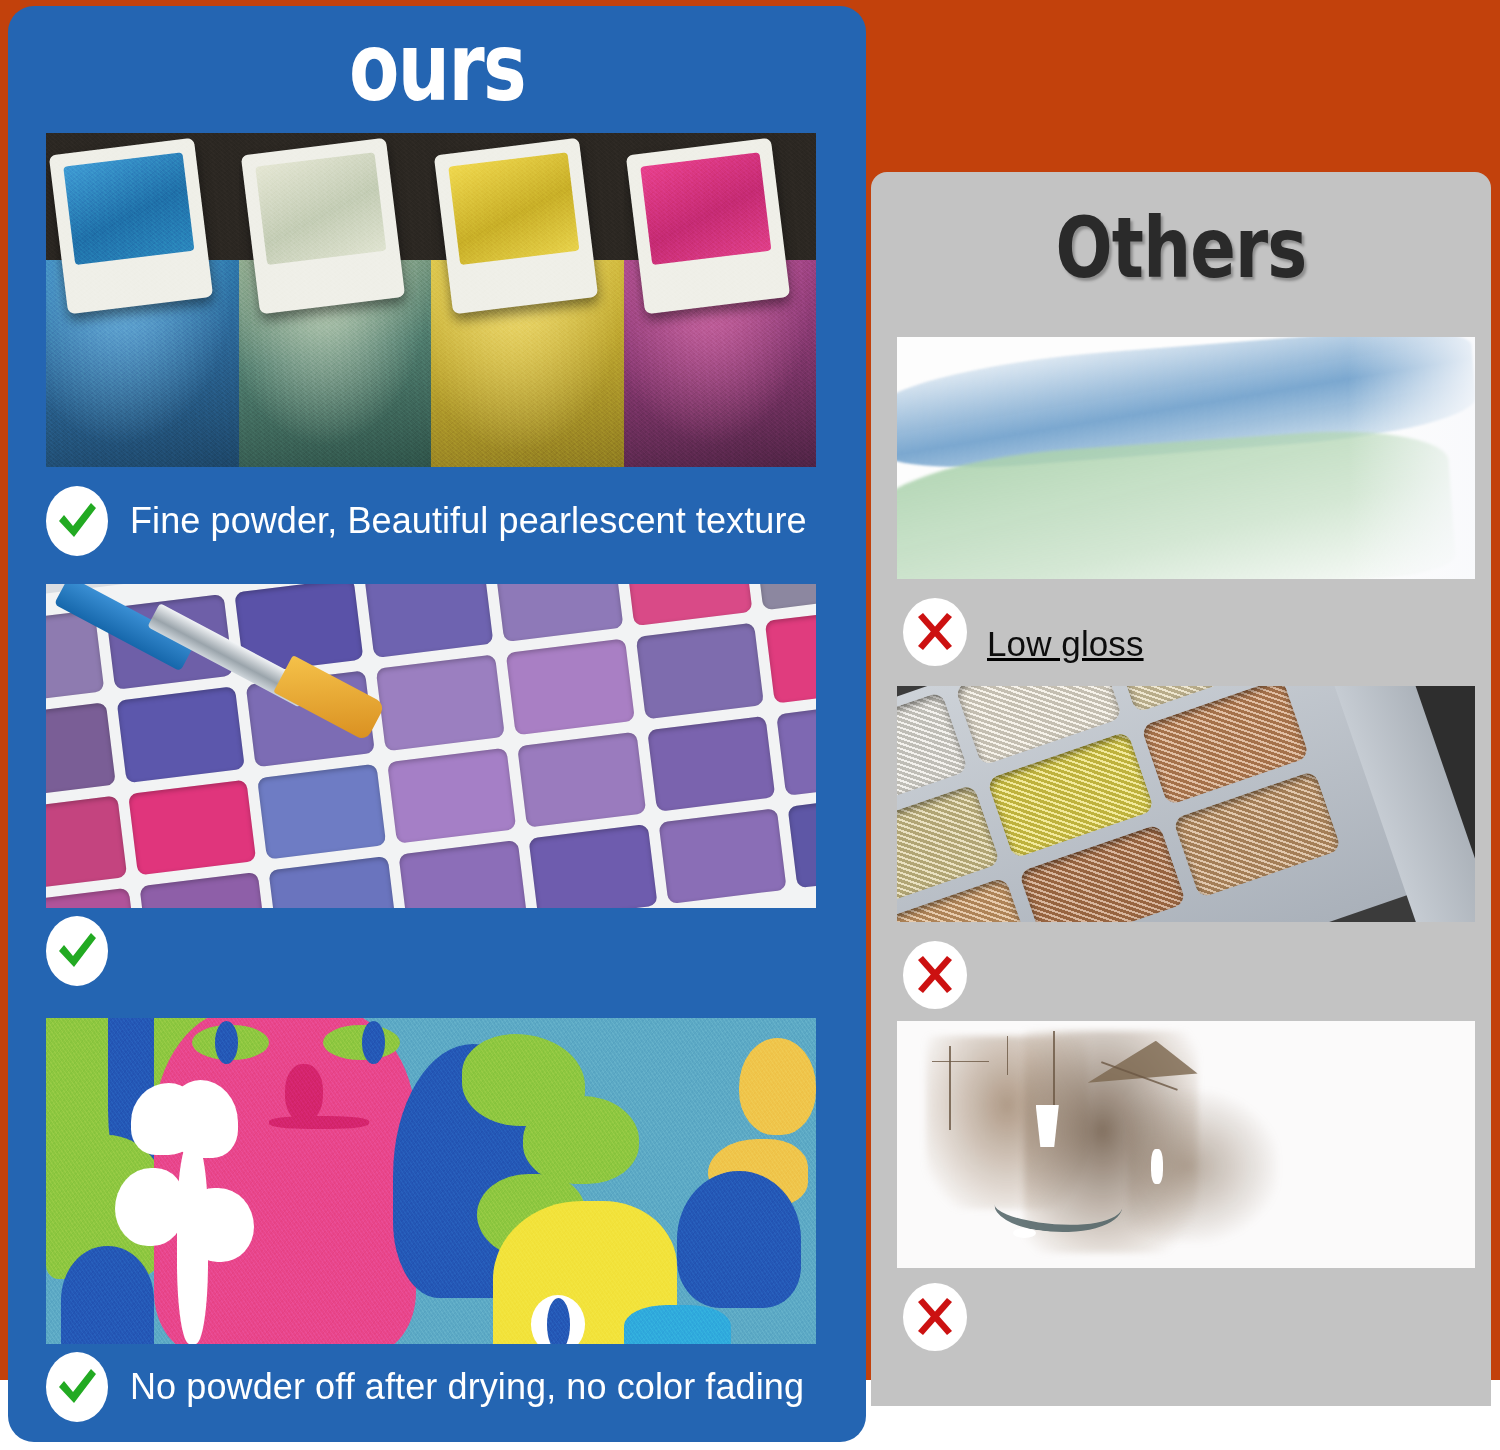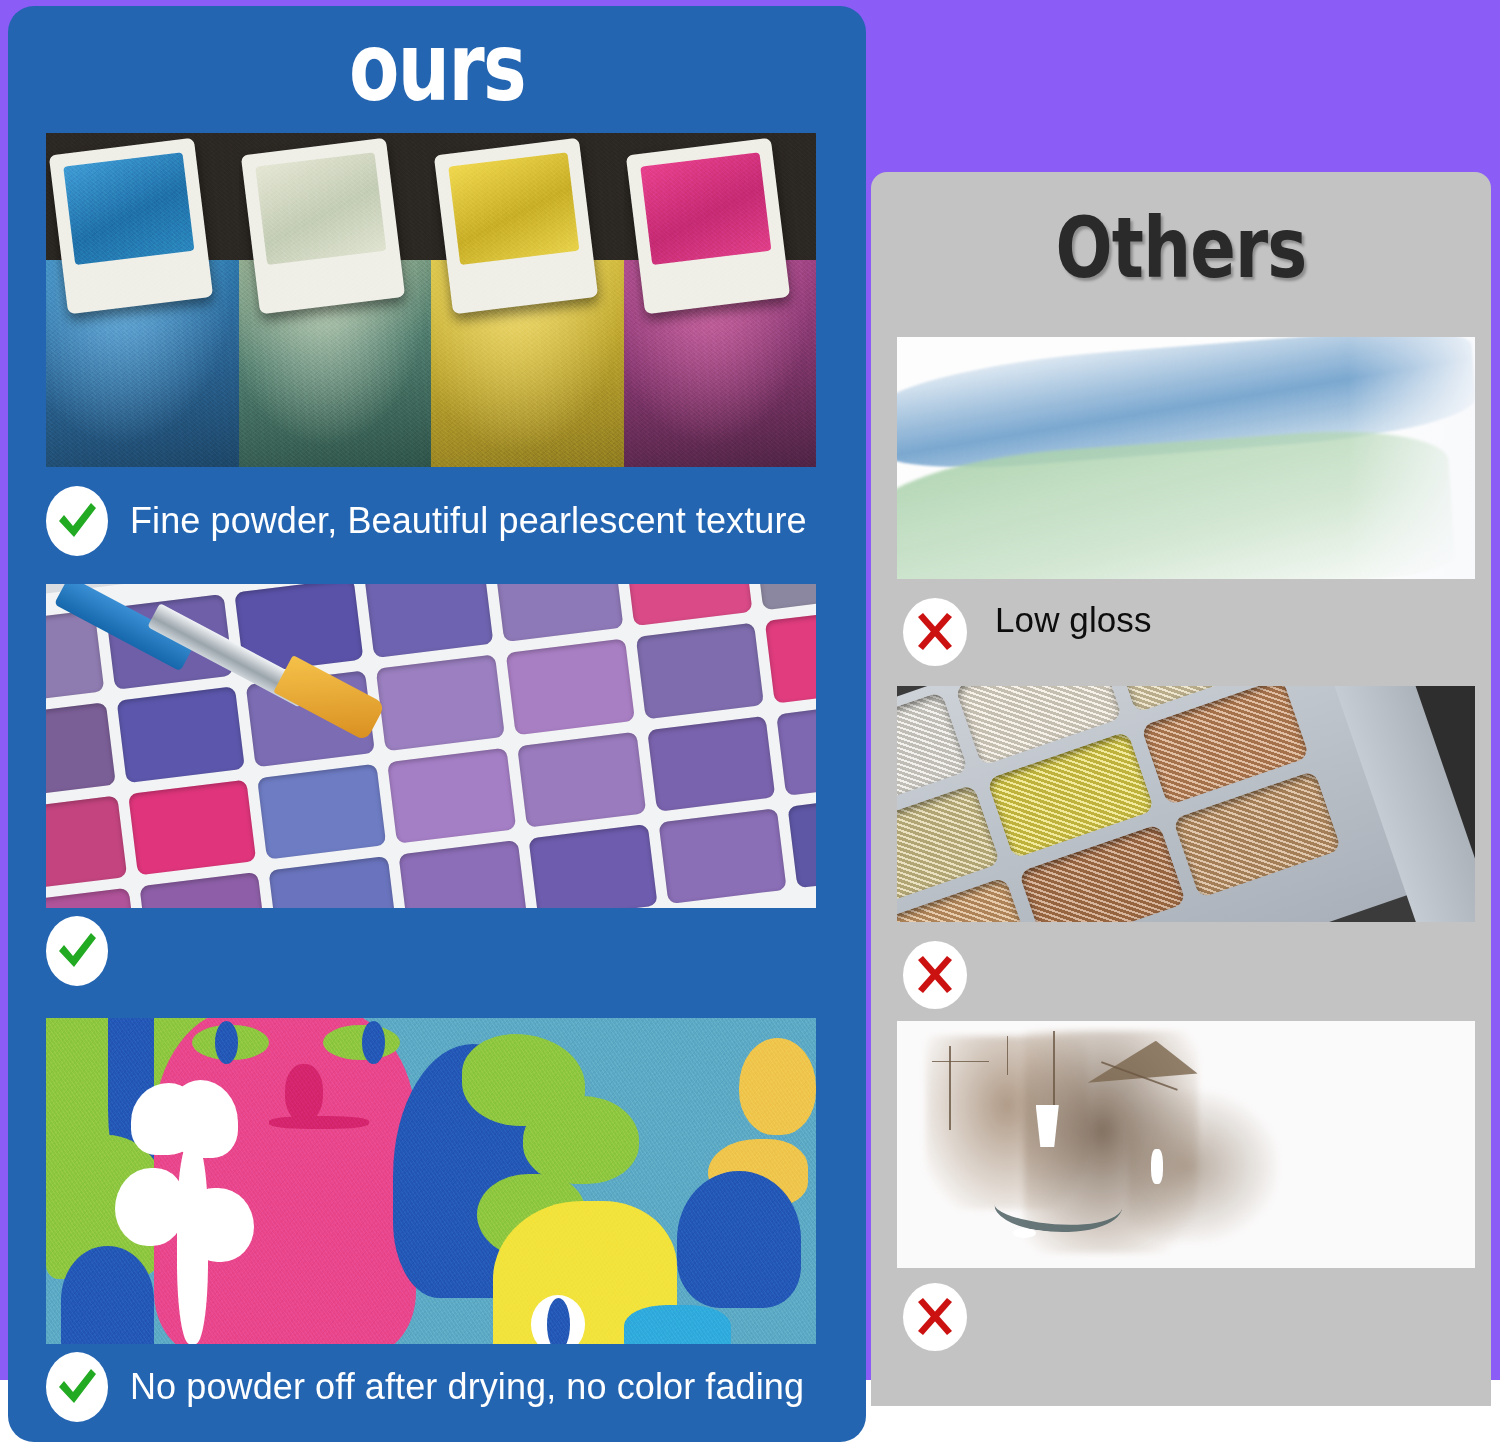--- a/index.html
+++ b/index.html
@@ -2,21 +2,21 @@
 <html><head>
 <meta charset="utf-8">
 <style>
   * { margin:0; padding:0; box-sizing:border-box; }
   html,body {
     width:1500px; height:1450px;
     background:#ffffff;
     font-family:"Liberation Sans", sans-serif;
     overflow:hidden;
   }
-  .stage { position:relative; width:1500px; height:1380px; background:#8b5cf6; }
+  .stage { position:relative; width:1500px; height:1380px; background:#c2410c; }
 
   
   .ours-panel{
     position:absolute; left:8px; top:6px; width:858px; height:1436px;
     background:#2465B2; border-radius:26px;
   }
   .ours-title{
     position:absolute; left:0; top:14px; width:858px; text-align:center;
     font-family:"DejaVu Sans", sans-serif;
     font-weight:bold; font-size:94px; line-height:96px; color:#ffffff;
@@ -211,21 +211,21 @@
   }
   .sketch .boat{
     position:absolute; left:17%; top:64%; width:22%; height:22%;
     border-bottom:8px solid #4f6265; border-radius:0 0 70% 40%;
     transform:rotate(8deg); opacity:.85;
   }
   .sketch .ln{ position:absolute; background:#6b5844; opacity:.8; }
   .sketch .wht{ position:absolute; background:#ffffff; }
 
   
-  .flaw{ position:absolute; display:flex; align-items:flex-start; gap:28px; }
+  .flaw{ position:absolute; display:flex; align-items:flex-end; gap:20px;text-decoration:underline; }
   .x1{ left:903px; top:598px; }
   .x2{ left:903px; top:941px; }
   .x3{ left:903px; top:1283px; }
   .x-circle{
     width:64px; height:68px; border-radius:50%;
     background:#ffffff; flex:0 0 auto; position:relative;
   }
   .x-circle svg{ position:absolute; left:12px; top:14px; }
   .flaw-text{
     color:#0d0d0d; font-size:35px; line-height:44px; letter-spacing:.1px;

